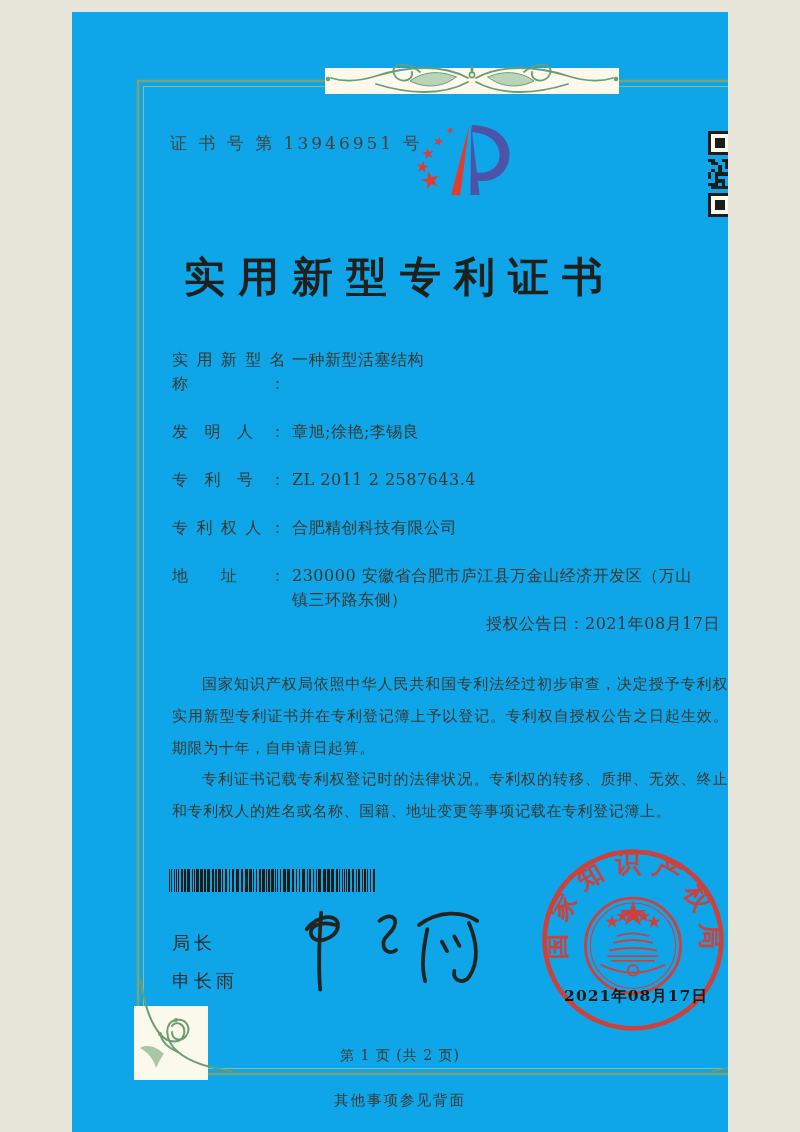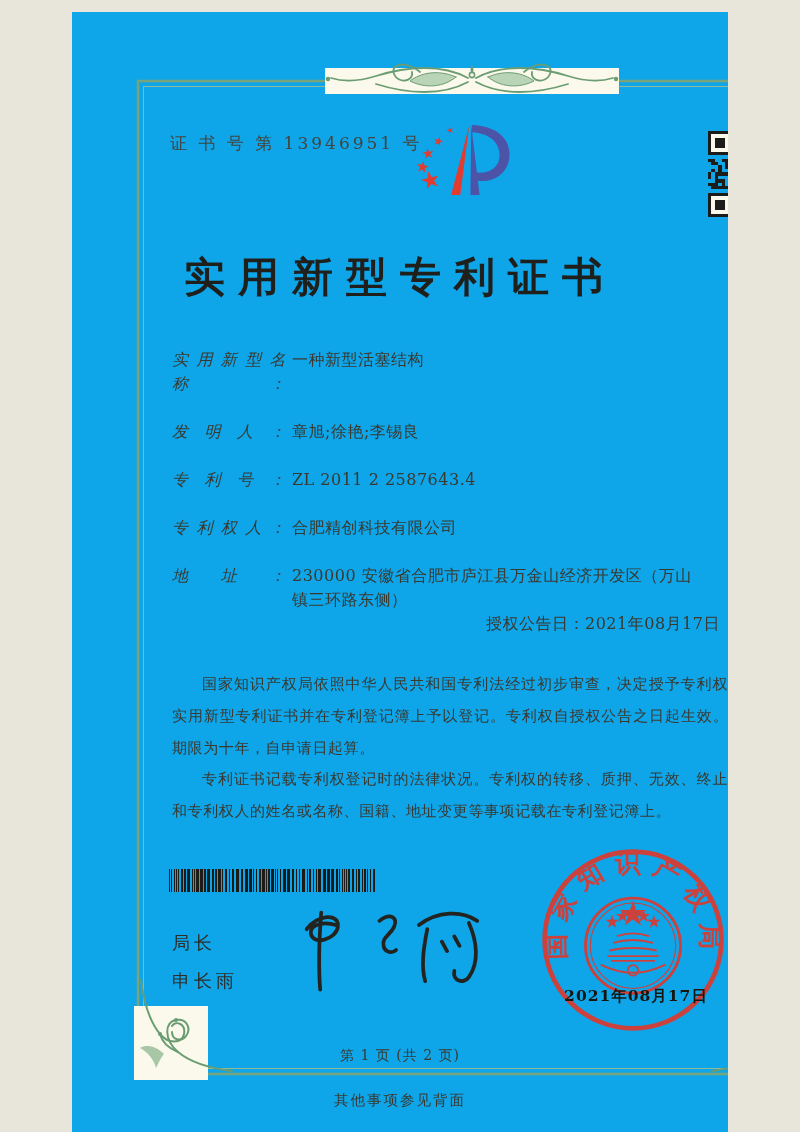--- a/index.html
+++ b/index.html
@@ -13,21 +13,21 @@
   .cert-no{left:98px;top:120px;font-size:17px;letter-spacing:3px;color:#45443c;}
   .logo{left:341px;top:108px;width:112px;height:110px;}
   .qr{left:636px;top:119px;width:86px;height:86px;}
   .title{
     left:0;right:0;top:238px;margin:0;text-align:center;
     font-size:41px;font-weight:700;letter-spacing:13px;color:#1f1f1c;
   }
   .fields{left:100px;top:336px;width:606px;}
   .frow{font-size:16px;line-height:24px;margin-bottom:24px;color:#3a392f;letter-spacing:.5px;}
   .frow.addr{margin-bottom:0;}
-  .flabel{display:inline-block;width:114px;text-align:justify;text-align-last:justify;vertical-align:top;font-style:italic;}
+  .flabel{display:inline-block;width:114px;text-align:justify;text-align-last:justify;vertical-align:top;}
   .fvalue{display:inline-block;margin-left:6px;max-width:412px;vertical-align:top;}
   .grant{display:flex;font-size:16px;line-height:24px;color:#3a392f;letter-spacing:.5px;justify-content:flex-end;}
   .grant .pair{white-space:nowrap;}
   .grant .pair.first{width:292px;}
   .paras{left:100px;top:657px;width:604px;font-size:15px;line-height:2.12;
     color:#3a392f;text-align:justify;}
   .paras p{margin:0;text-indent:2em;letter-spacing:.6px;}
   .barcode{left:97px;top:857px;width:218px;height:23px;font-size:0;}
   .barcode i{display:inline-block;height:100%;background:#1b1b17;}
   .officer{left:100px;top:912px;font-family:"DejaVu Sans","Liberation Sans",sans-serif;

